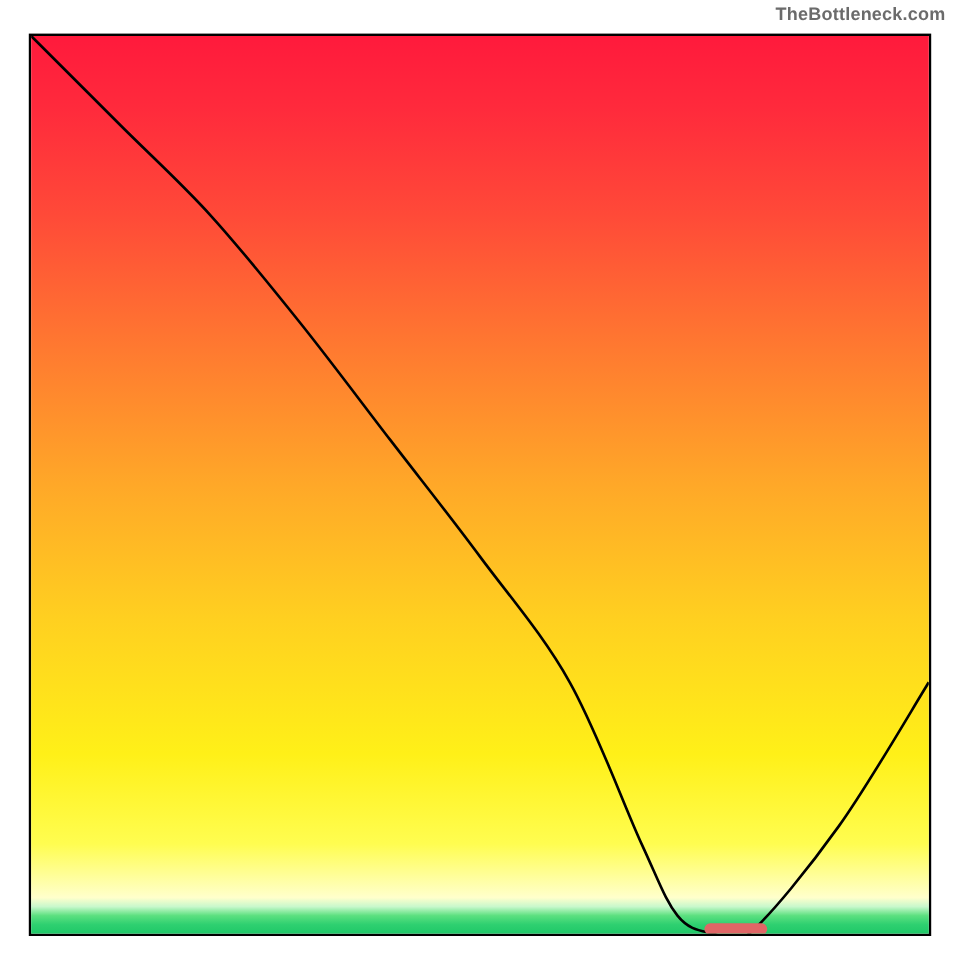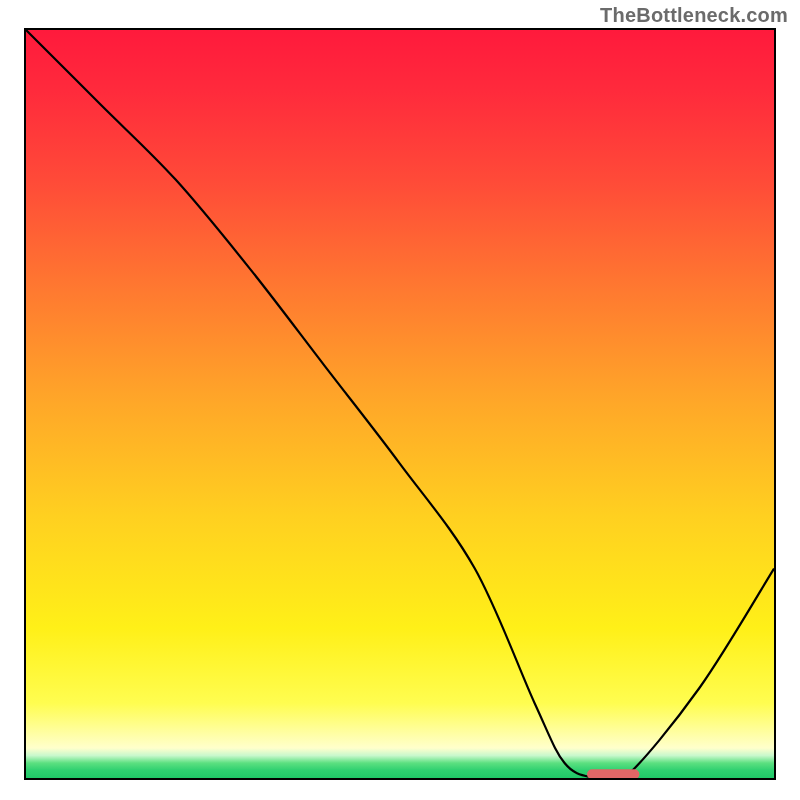--- a/index.html
+++ b/index.html
@@ -13,21 +13,21 @@
   }
   .stage {
     position: relative;
     width: 800px;
     height: 800px;
   }
   .watermark {
     position: absolute;
     top: 4px;
     right: 12px;
-    font-size: 20px;
+    font-size: 15px;
     font-weight: 600;
     color: #6b6b6b;
     letter-spacing: 0.2px;
   }
   .plot-frame {
     position: absolute;
     left: 24px;
     top: 28px;
     width: 752px;
     height: 752px;

